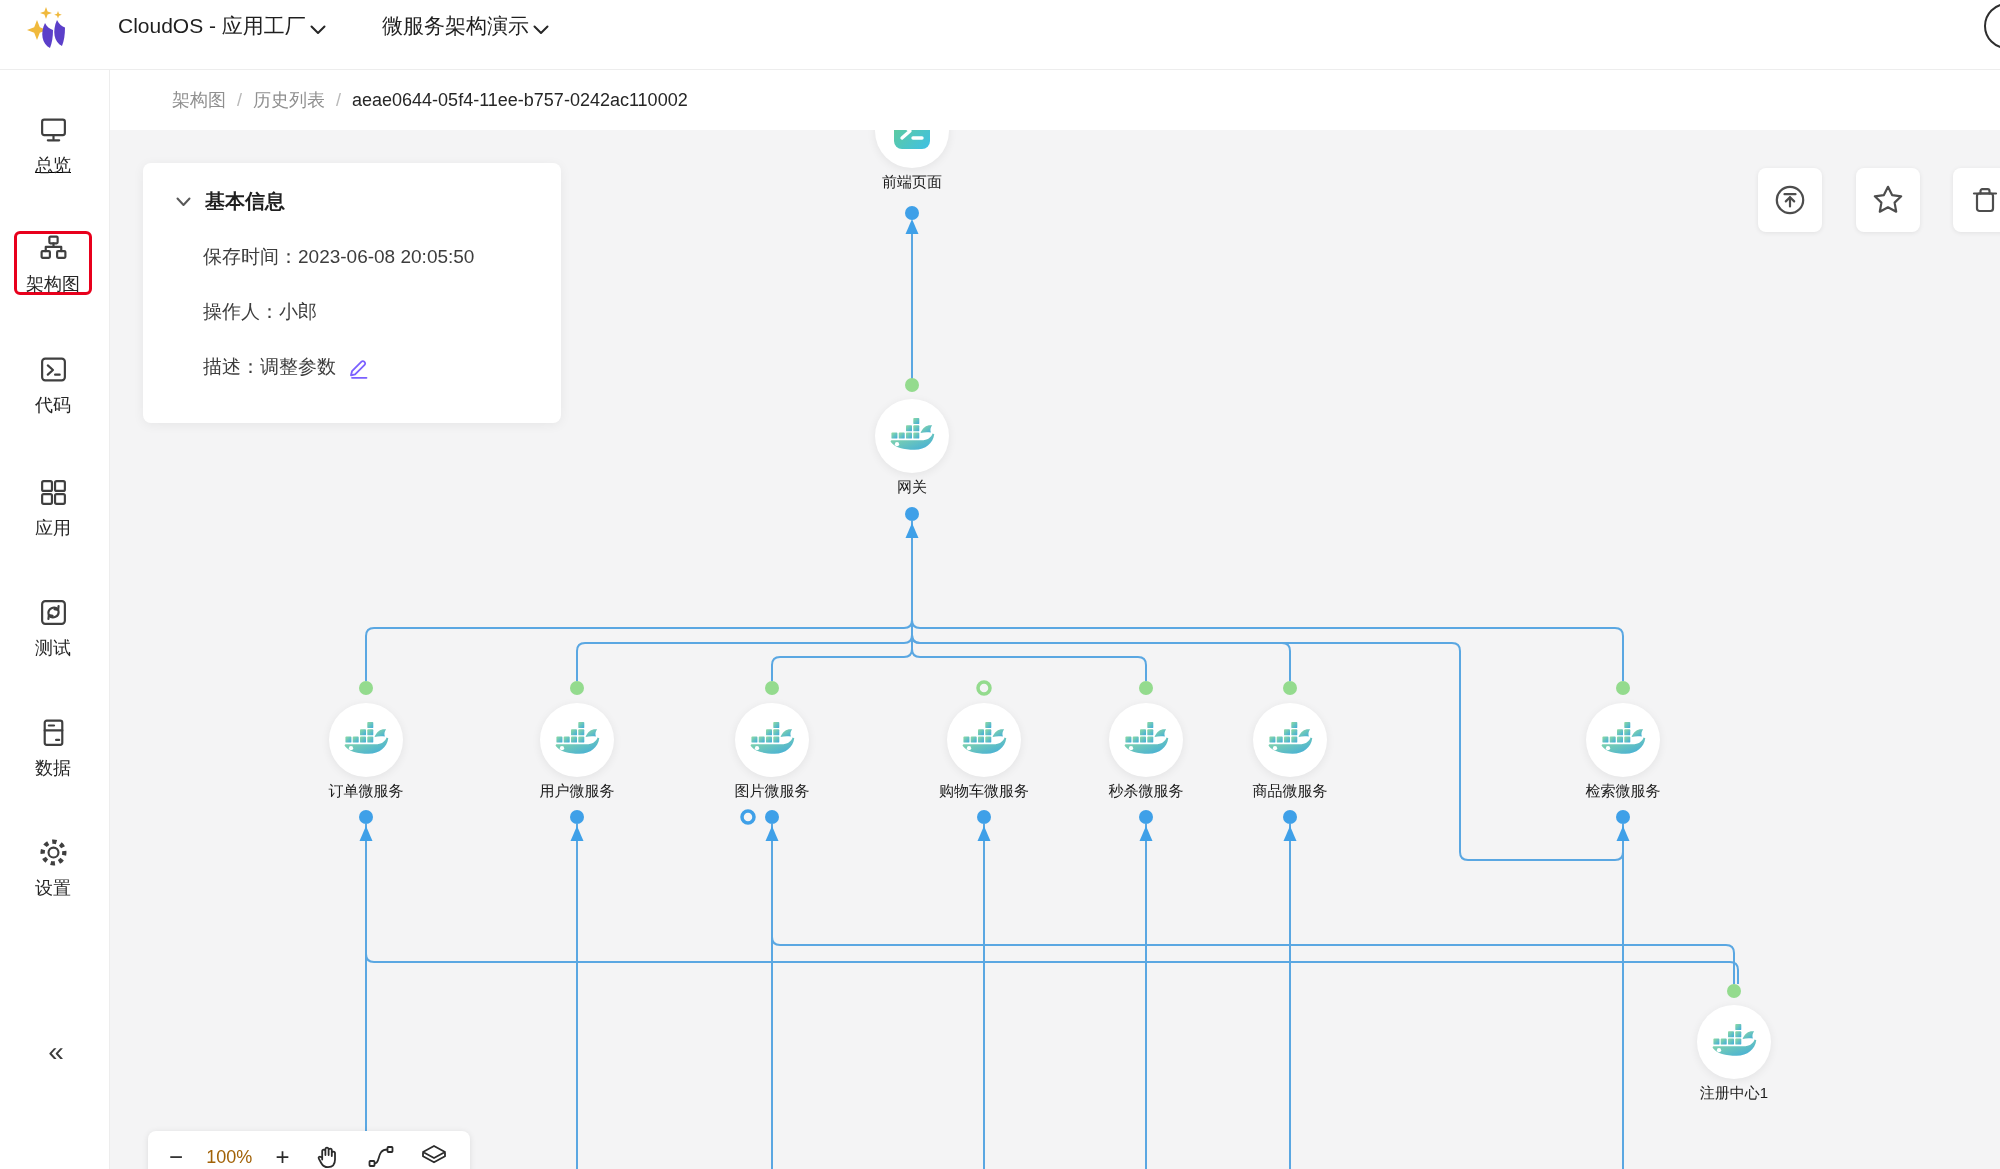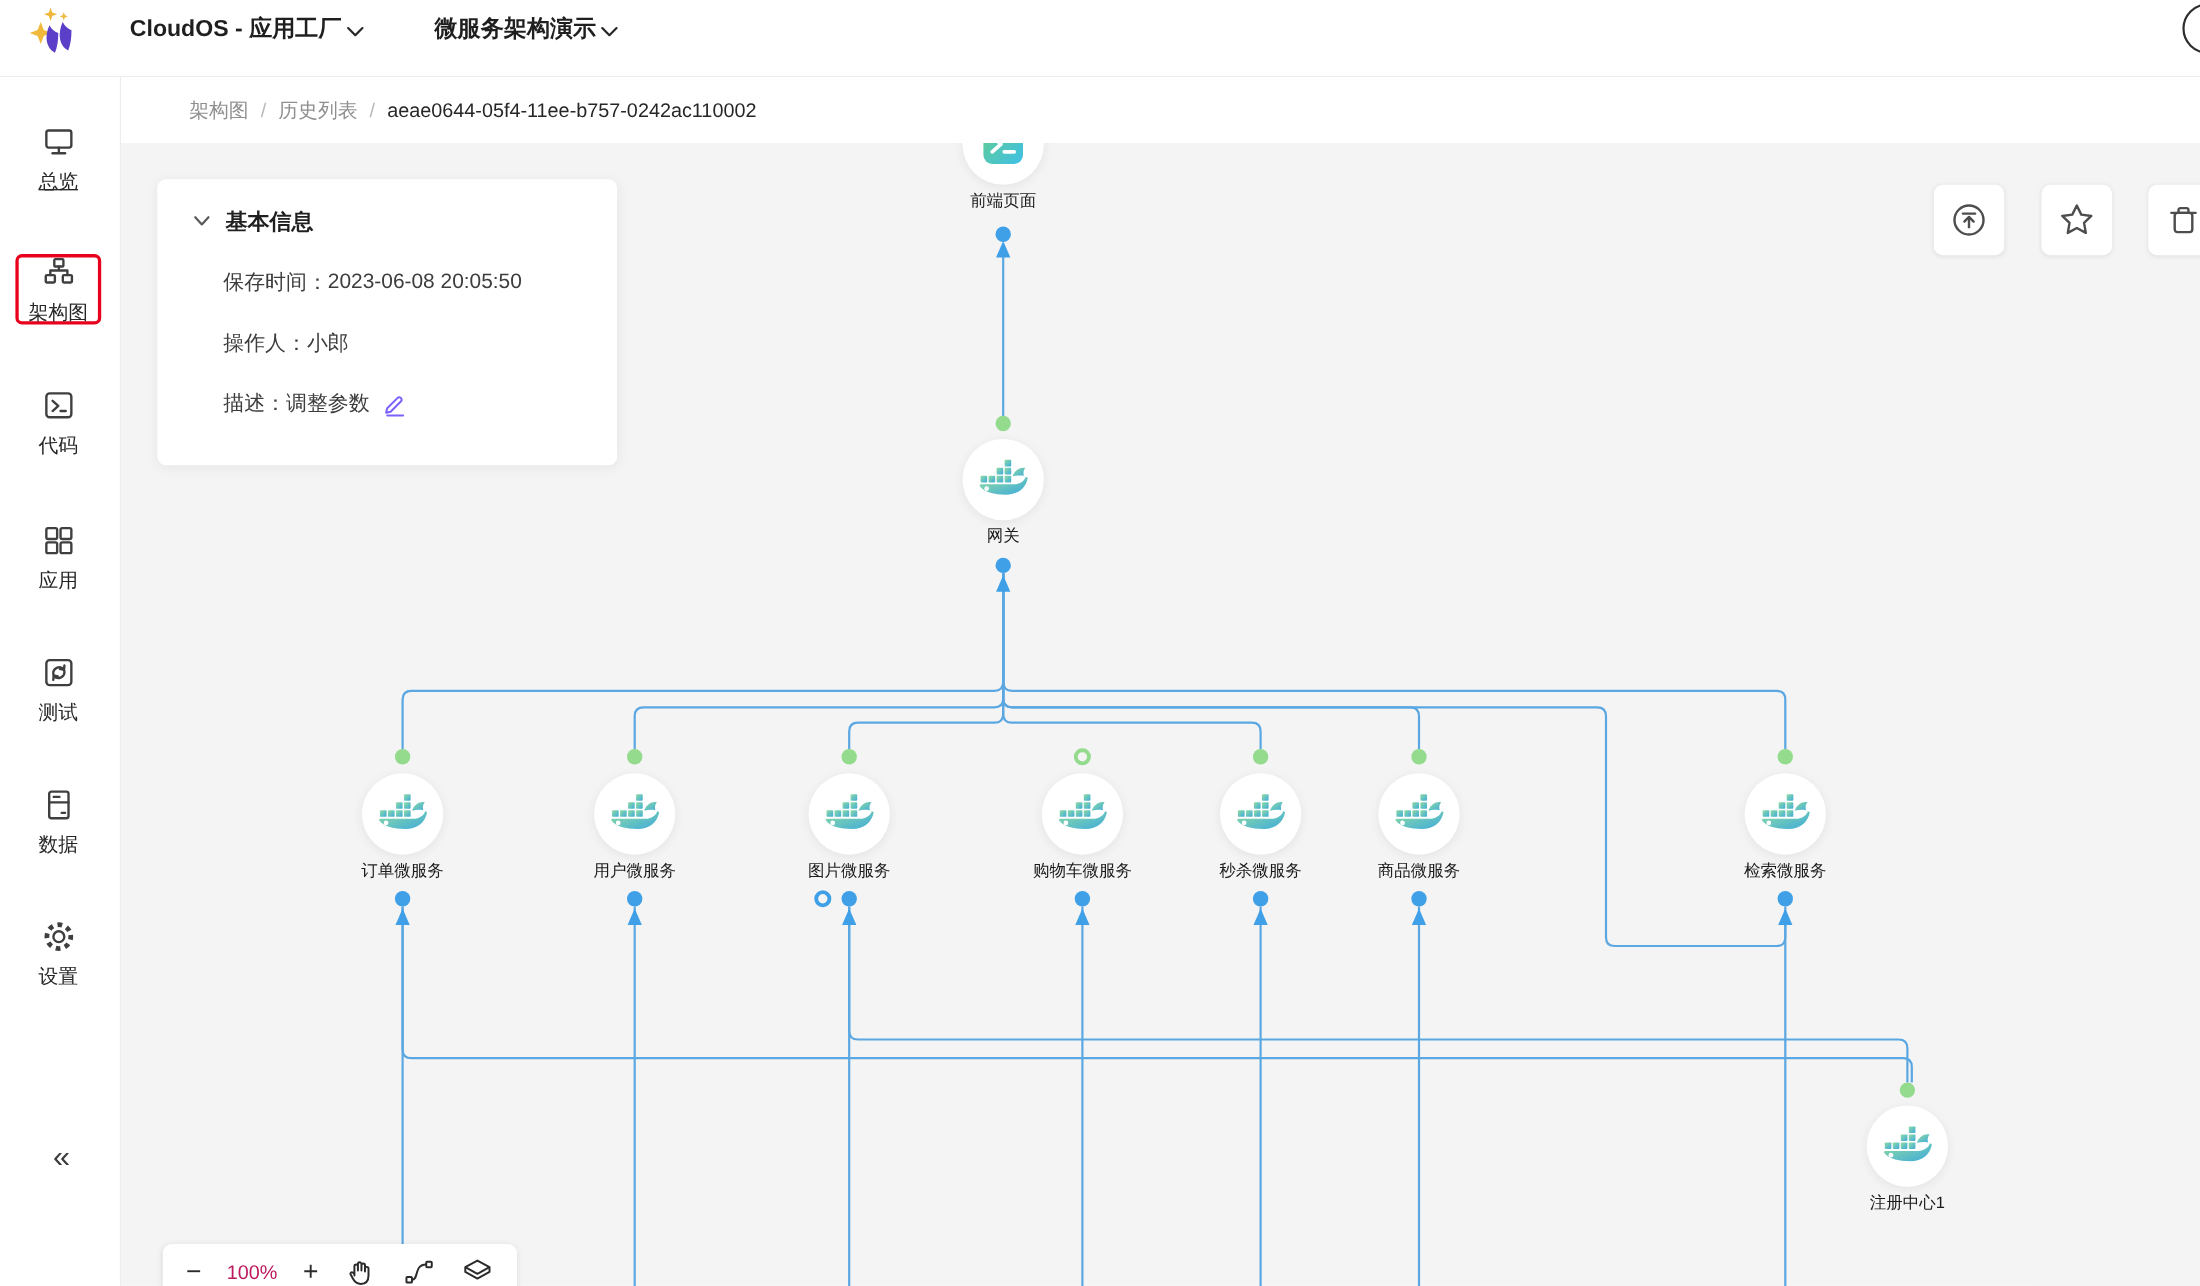--- a/index.html
+++ b/index.html
@@ -14,23 +14,23 @@
   .node-circle { position:absolute; left:50%; transform:translateX(-50%); top:0;
     width:74px; height:74px; border-radius:50%; background:#fff;
     box-shadow:0 2px 10px rgba(0,0,0,0.07); display:flex; align-items:center; justify-content:center; }
   .node-label { position:absolute; top:79px; left:0; width:150px; font-size:15px; color:#1b1b1b; }
 
   
   #header { position:absolute; left:0; top:0; width:2000px; height:70px; background:#fff;
     border-bottom:1px solid #ededed; z-index:6; }
   #logo { position:absolute; left:26px; top:3px; }
   .hdr-title { position:absolute; top:0; height:52px; display:flex; align-items:center; gap:4px;
-    font-size:21px; color:#1f1f1f; cursor:pointer;font-weight:bold; }
+    font-size:21px; color:#1f1f1f; cursor:pointer; }
   #product-title { left:118px; }
-  #workspace-title { left:395px; }
+  #workspace-title { left:382px; }
   .chev { margin-top:3px; }
   #avatar { position:absolute; left:1984px; top:3px; width:46px; height:46px; border-radius:50%;
     border:2.5px solid #2e2e2e; background:#fff; z-index:6; }
 
   
   #crumb-band { position:absolute; left:110px; top:70px; width:1890px; height:60px; background:#fff; z-index:5; }
   #breadcrumb { position:absolute; left:62px; top:0; height:60px; display:flex; align-items:center; font-size:18px; }
   .crumb { color:#8f8f8f; cursor:pointer; }
   .crumb-sep { color:#b9b9b9; margin:0 11px; }
   .crumb:last-child { color:#262626; cursor:default; }
@@ -56,21 +56,21 @@
   
   .act-btn { position:absolute; top:168px; width:64px; height:64px; background:#fff; border-radius:8px;
     box-shadow:0 1px 5px rgba(0,0,0,0.08); display:flex; align-items:center; justify-content:center;
     z-index:3; cursor:pointer; }
 
   
   #zoom-toolbar { position:absolute; left:148px; top:1131px; width:322px; height:52px; background:#fff;
     border-radius:8px; box-shadow:0 1px 6px rgba(0,0,0,0.1); z-index:3; display:flex; align-items:center;
     padding:0 21px; justify-content:space-between; }
   .zt { color:#2b2b2b; font-size:24px; cursor:pointer; display:flex; align-items:center; line-height:1; }
-  #zoom-level { font-size:18px; color:#be185d; cursor:default; }
+  #zoom-level { font-size:18px; color:#a16207; cursor:default; }
 </style>
 </head>
 <body>
 
 <div id="canvas-bg"></div>
 
 <svg id="edges-svg" width="2000" height="1169">
   <g fill="none" stroke="#5AA7E2" stroke-width="2">
 
     <path d="M912,224 V381"></path>

